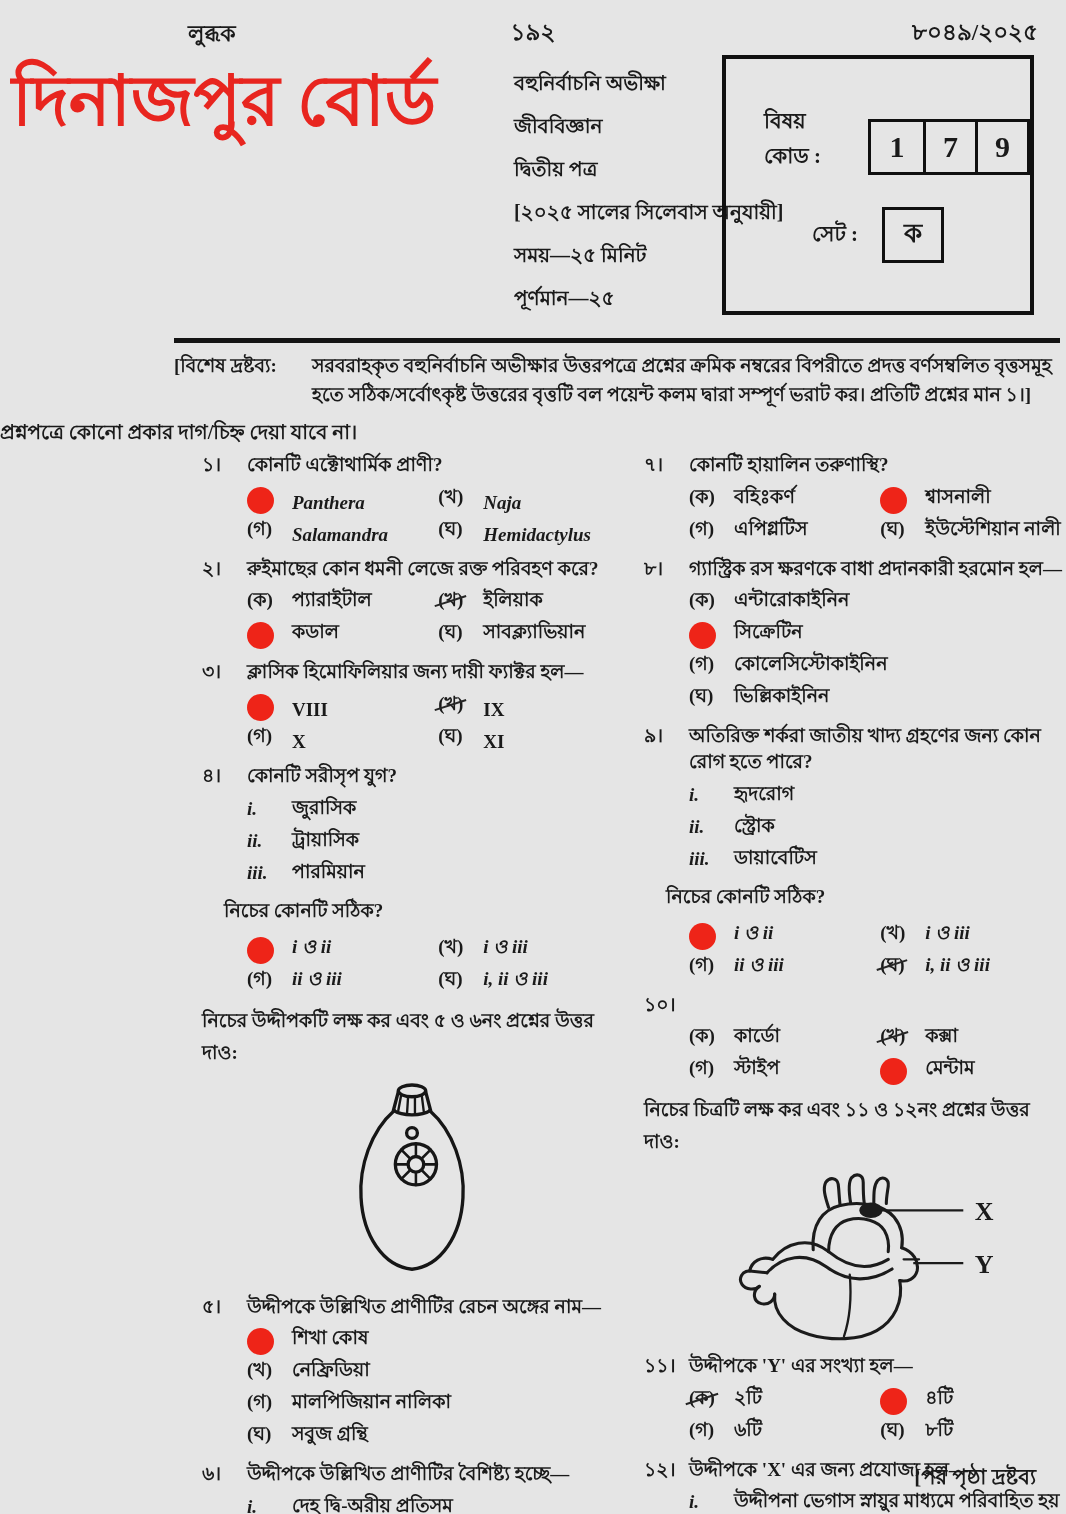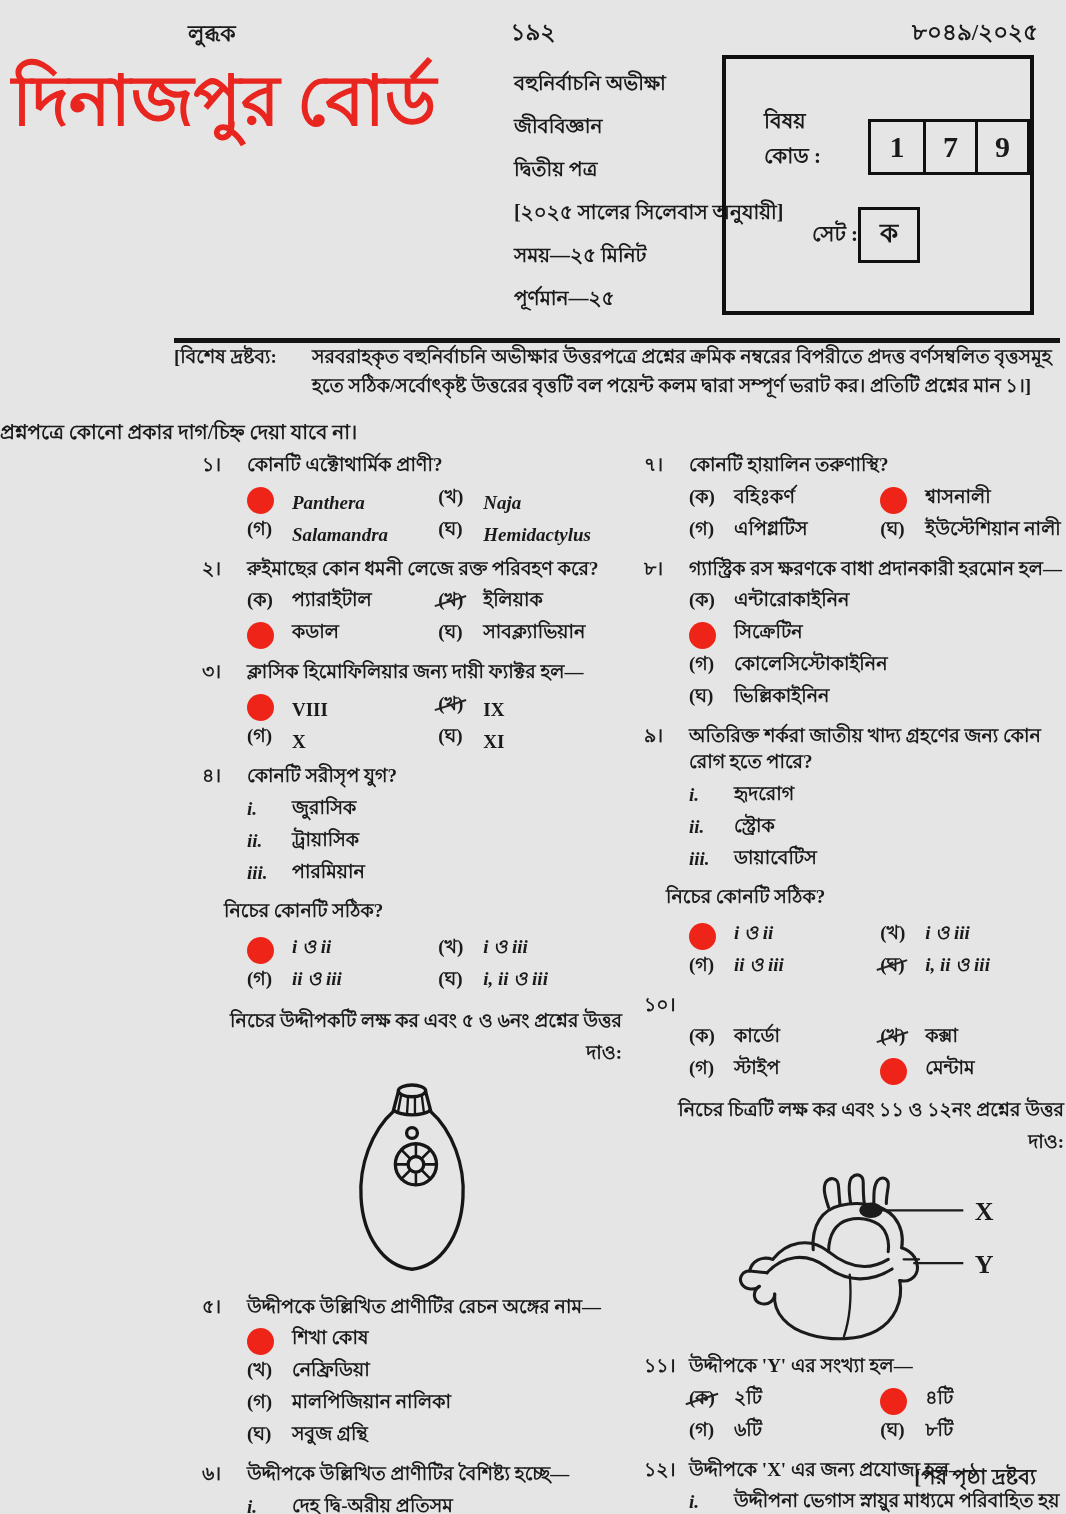--- a/index.html
+++ b/index.html
@@ -12,32 +12,32 @@
   .page-number{position:absolute;left:0;right:0;top:14px;text-align:center;font-size:23px;font-weight:700;}
   .paper-code{position:absolute;right:28px;top:14px;font-size:23px;font-weight:700;}
 
   
   .board-title{position:absolute;left:12px;top:58px;font-size:70px;line-height:1.25;
                font-weight:800;color:#e8251f;font-family:"Liberation Serif","DejaVu Serif",serif;}
   .info-col{position:absolute;left:480px;top:72px;font-size:20px;font-weight:600;margin-left:34px;}
   .info-col .line{margin-bottom:20px;line-height:23px;}
   .codebox{position:absolute;left:722px;top:55px;width:312px;height:260px;border:4px solid #101010;}
   .codebox .row1{position:absolute;left:38px;top:46px;display:flex;align-items:flex-end;gap:18px;}
-  .codebox .row2{position:absolute;left:86px;top:148px;display:flex;align-items:center;}
+  .codebox .row2{position:absolute;left:86px;top:148px;display:flex;align-items:center;gap:24px;}
   .codebox .lab{font-size:21px;font-weight:700;}
   .digits{display:flex;border:3px solid #101010;}
   .digit{width:52px;height:50px;display:flex;align-items:center;justify-content:center;
          font-size:30px;font-weight:700;border-left:3px solid #101010;}
   .digit:first-child{border-left:none;}
   .setcell{width:62px;height:56px;border:3px solid #101010;display:flex;align-items:center;
            justify-content:center;font-size:26px;font-weight:700;}
 
   
   .notice{position:absolute;left:174px;top:338px;width:886px;border-top:5px solid #141414;
-          display:flex;gap:10px;font-size:19px;font-weight:600;line-height:1.5;}
+          padding-top:9px;display:flex;gap:10px;font-size:19px;font-weight:600;line-height:1.5;}
   .notice .nlabel{flex:0 0 128px;white-space:nowrap;}
   .warning{position:absolute;left:0;right:0;top:417px;text-align:left;font-size:20px;font-weight:700;}
 
   
   .questions{position:absolute;left:0;top:452px;width:1066px;display:flex;gap:22px;padding-left:202px;}
   .col{width:420px;font-size:19px;font-weight:600;}
   .q{margin-bottom:10px;}
   .q-head{display:flex;line-height:1.35;margin-bottom:4px;}
   .q-num{flex:0 0 45px;}
   .q-text{flex:1;}
@@ -47,21 +47,21 @@
   .opt-label{flex:0 0 45px;display:flex;align-items:center;}
   .lbl{display:inline-block;position:relative;}
   .struck::after{content:"";position:absolute;left:-4px;right:-4px;top:46%;height:2.4px;
                  background:#262626;transform:rotate(-18deg);}
   .dot{width:27px;height:27px;border-radius:50%;background:#ee2418;display:inline-block;}
   .opt-text.latin{font-style:italic;}
   .roman{display:flex;margin-left:45px;min-height:29px;align-items:center;}
   .roman-label{flex:0 0 45px;font-style:italic;}
   .sub-head{margin-left:22px;margin-top:7px;margin-bottom:4px;font-weight:700;}
   .stimulus{margin:6px 0 8px 0;}
-  .stim-note{text-align:right;font-weight:700;margin-bottom:8px;}
+  .stim-note{text-align:left;font-weight:700;margin-bottom:8px;}
   .figure{display:flex;justify-content:center;}
   .figure.heart{justify-content:flex-start;padding-left:60px;}
 
   
   .footer-note{position:absolute;right:30px;bottom:18px;font-size:21px;font-weight:700;margin-left:14px;}
 </style>
 </head>
 <body>
 
 <div class="page" data-name="exam-paper-page">

